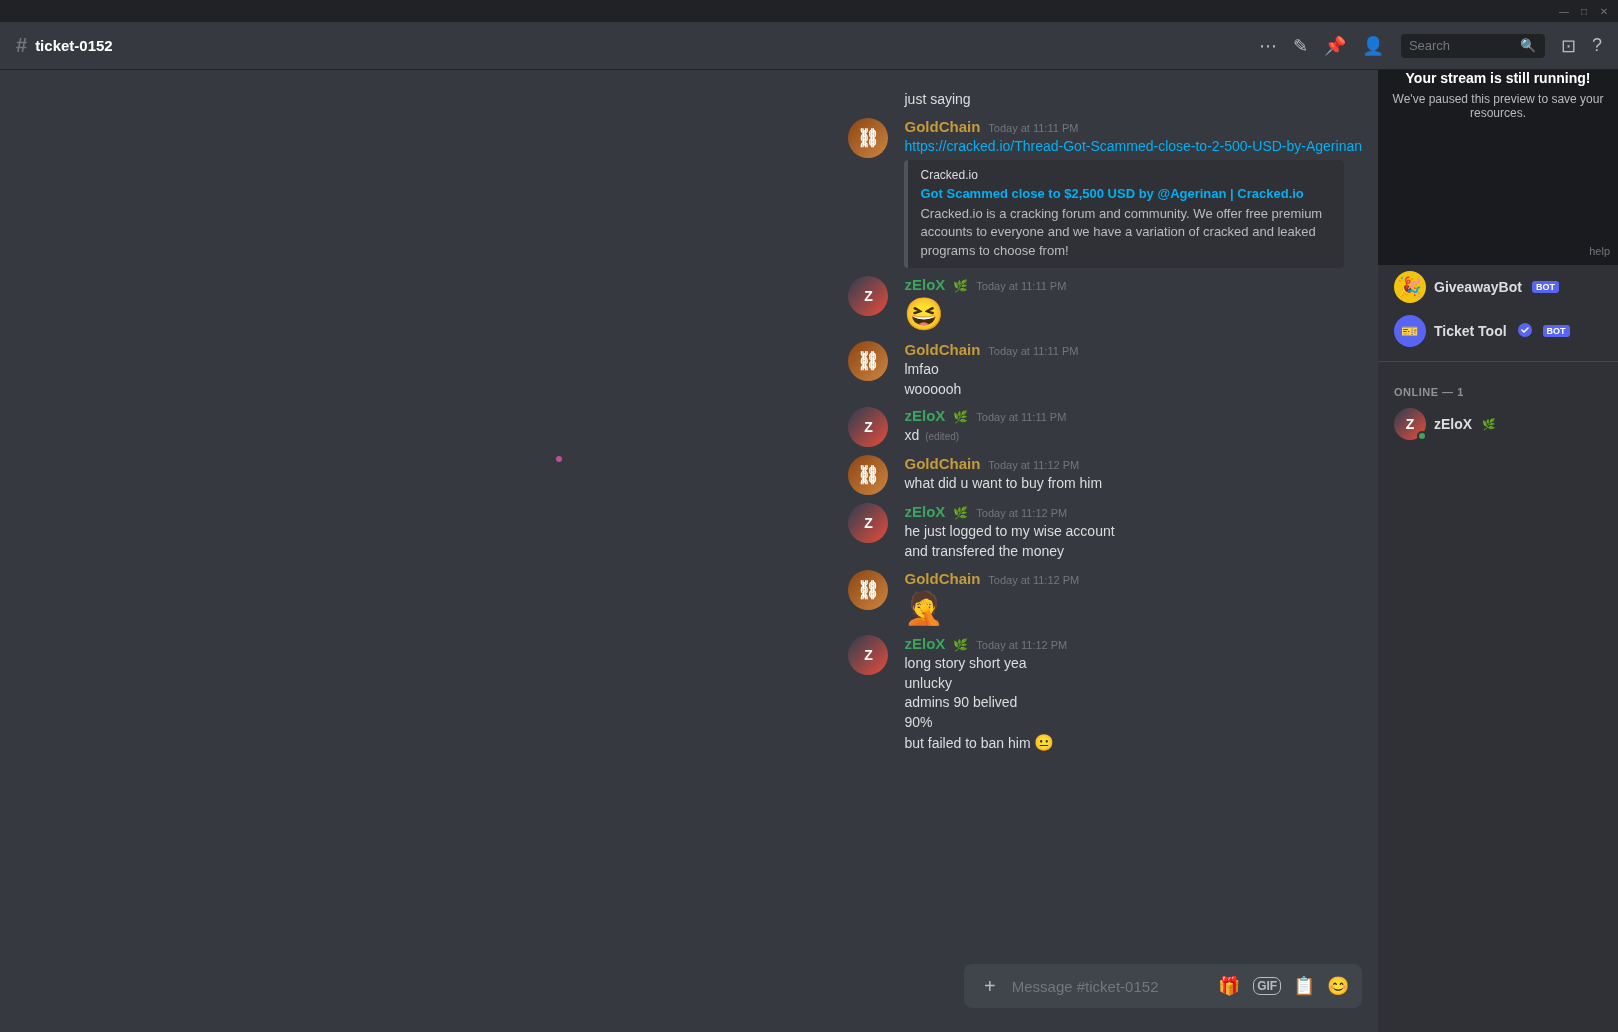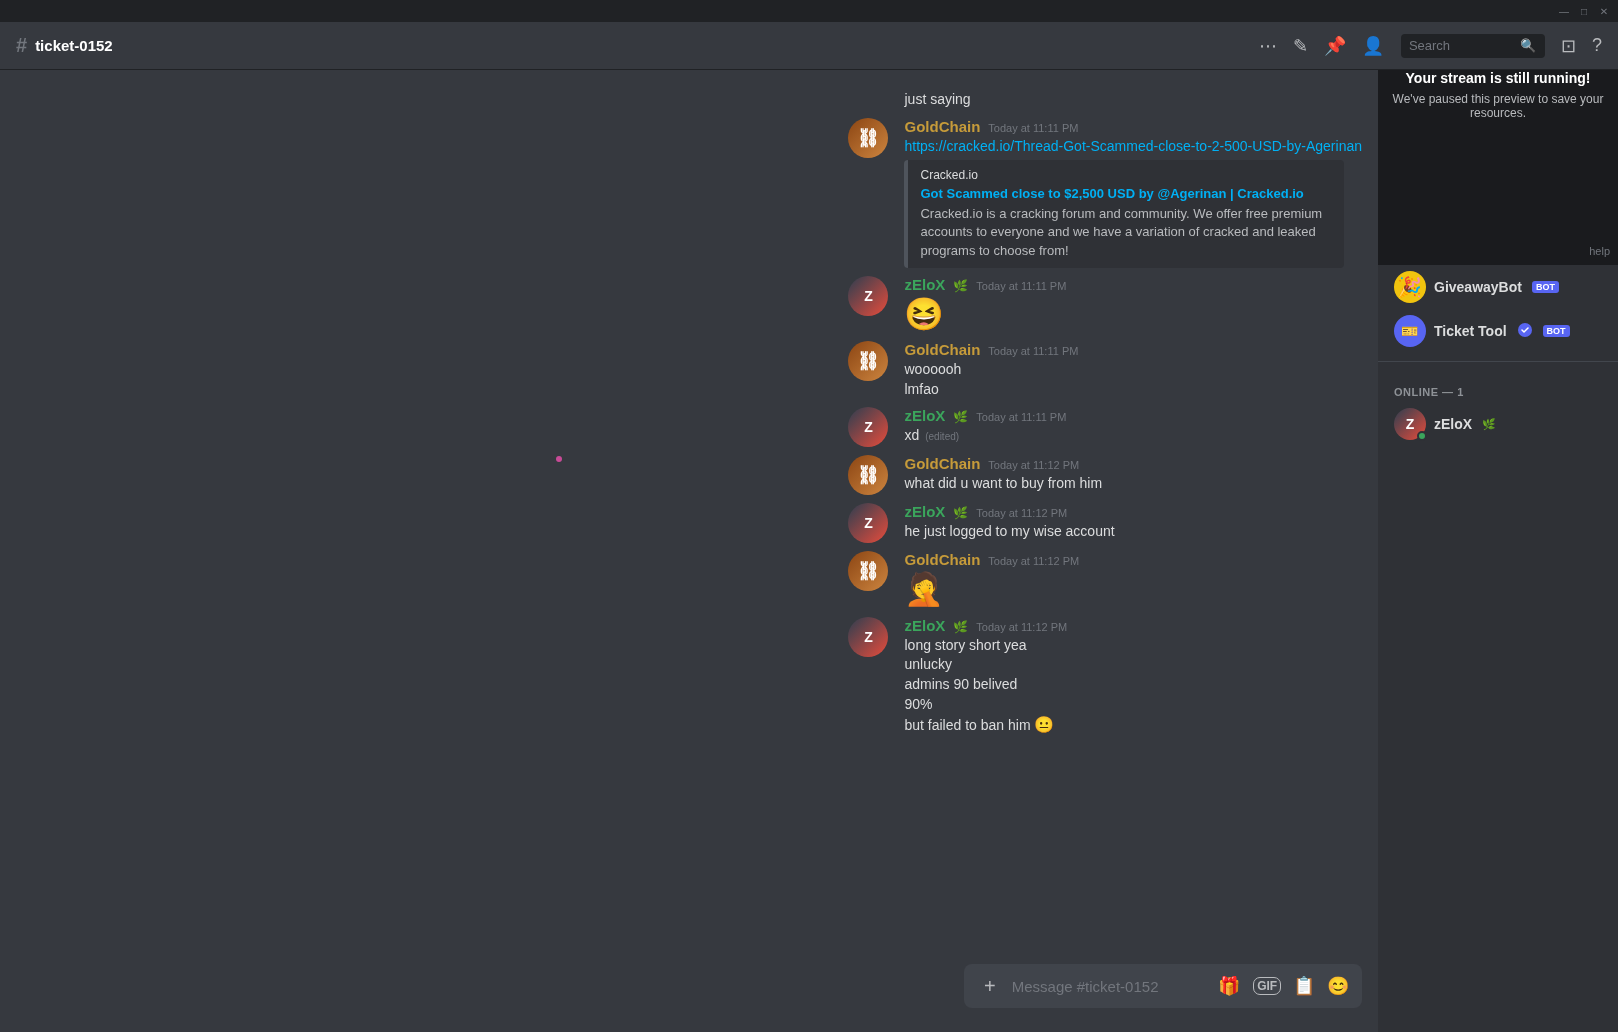--- a/index.html
+++ b/index.html
@@ -496,22 +496,22 @@
 
       <div class="message-group">
         <div class="avatar avatar-gold">
           <span style="font-size:18px;">⛓</span>
         </div>
         <div class="message-content">
           <div class="message-header">
             <span class="username-gold">GoldChain</span>
             <span class="timestamp">Today at 11:11 PM</span>
           </div>
+          <div class="message-text">lmfao</div>
           <div class="message-text">woooooh</div>
-          <div class="message-text">lmfao</div>
         </div>
       </div>
 
       <div class="message-group">
         <div class="avatar avatar-zelox">
           <span style="font-size:14px;">Z</span>
         </div>
         <div class="message-content">
           <div class="message-header">
             <span class="username-zelox">zEloX</span>
@@ -541,20 +541,21 @@
         <div class="avatar avatar-zelox">
           <span style="font-size:14px;">Z</span>
         </div>
         <div class="message-content">
           <div class="message-header">
             <span class="username-zelox">zEloX</span>
             <span class="leaf-icon">🌿</span>
             <span class="timestamp">Today at 11:12 PM</span>
           </div>
           <div class="message-text">he just logged to my wise account</div>
+          <div class="message-text">and transfered the money</div>
         </div>
       </div>
 
       <div class="message-group">
         <div class="avatar avatar-gold">
           <span style="font-size:18px;">⛓</span>
         </div>
         <div class="message-content">
           <div class="message-header">
             <span class="username-gold">GoldChain</span>

